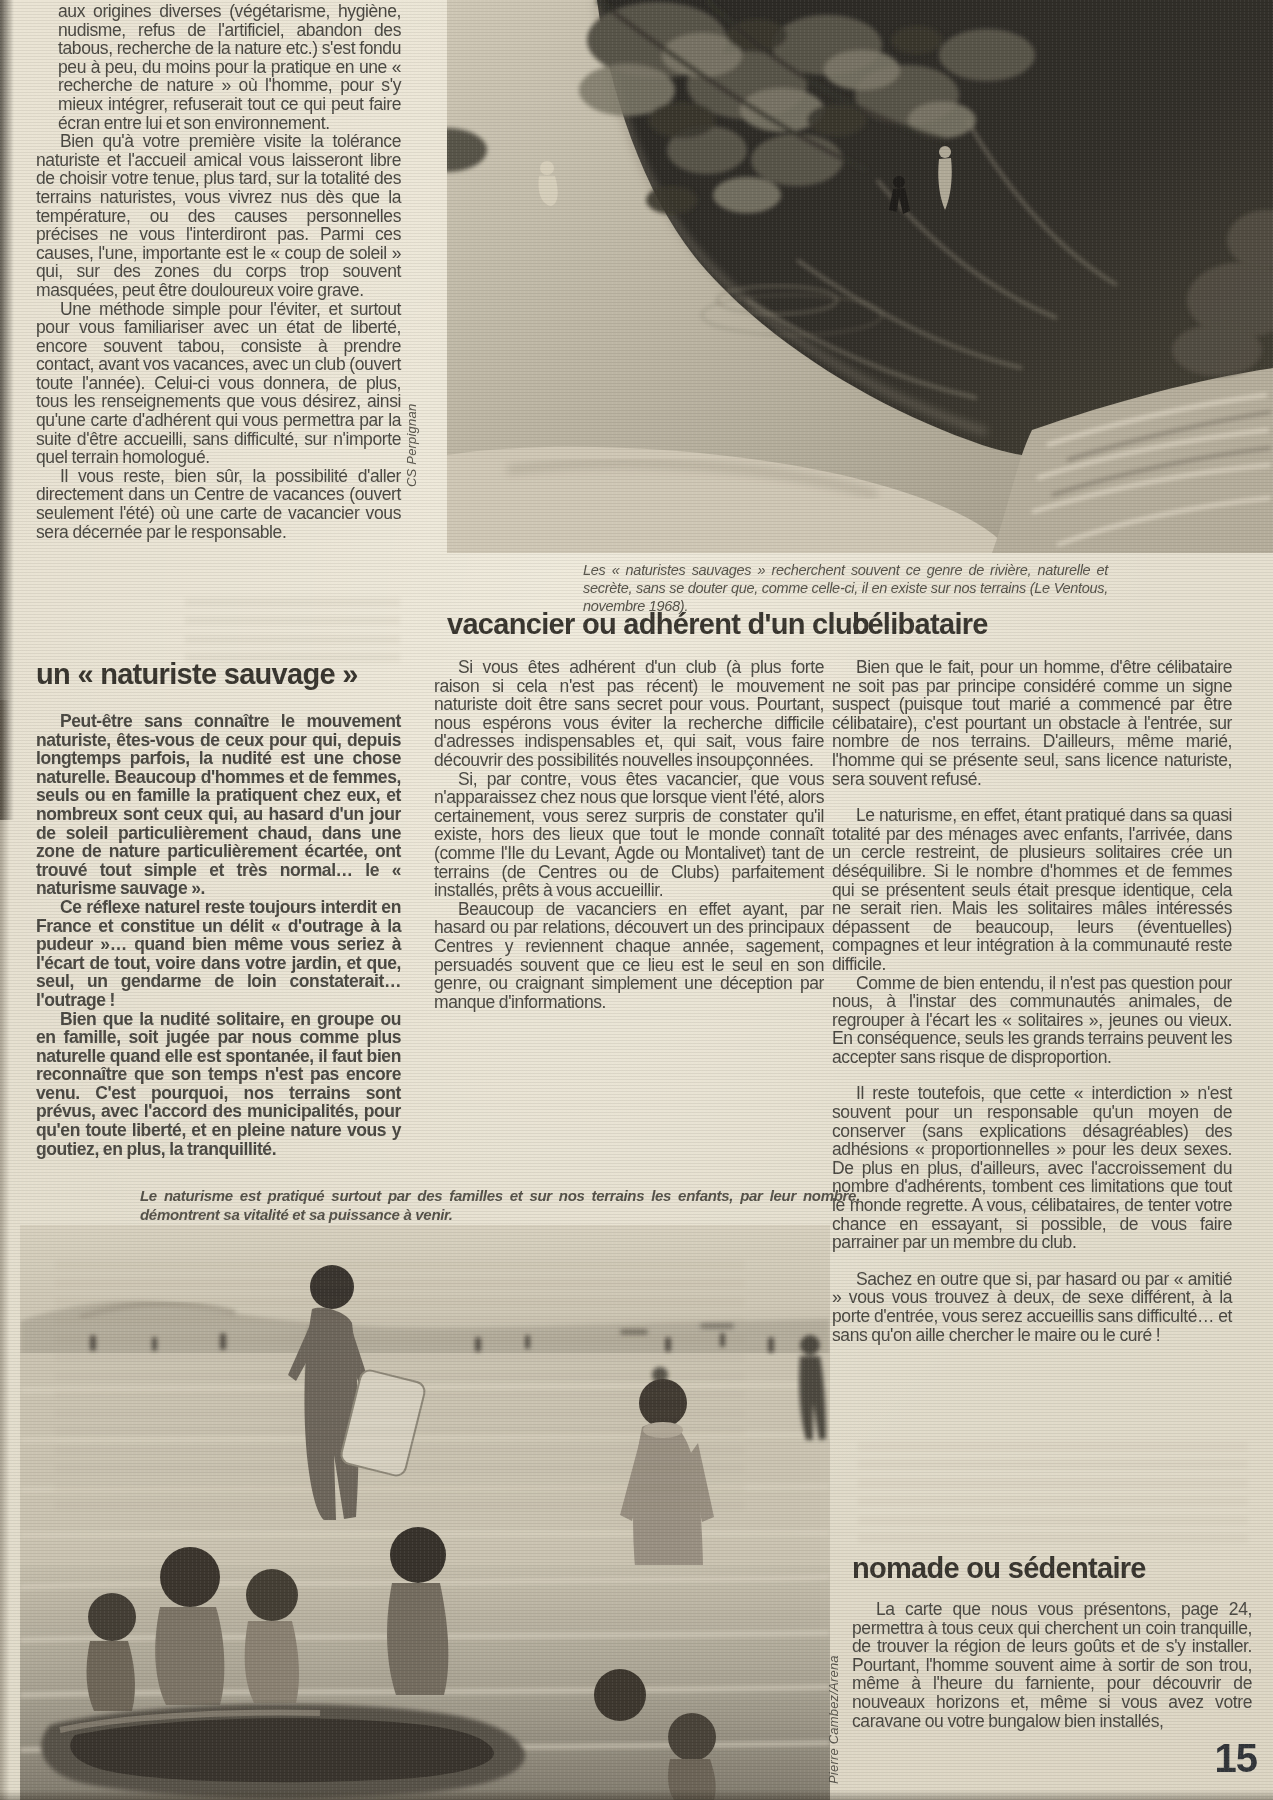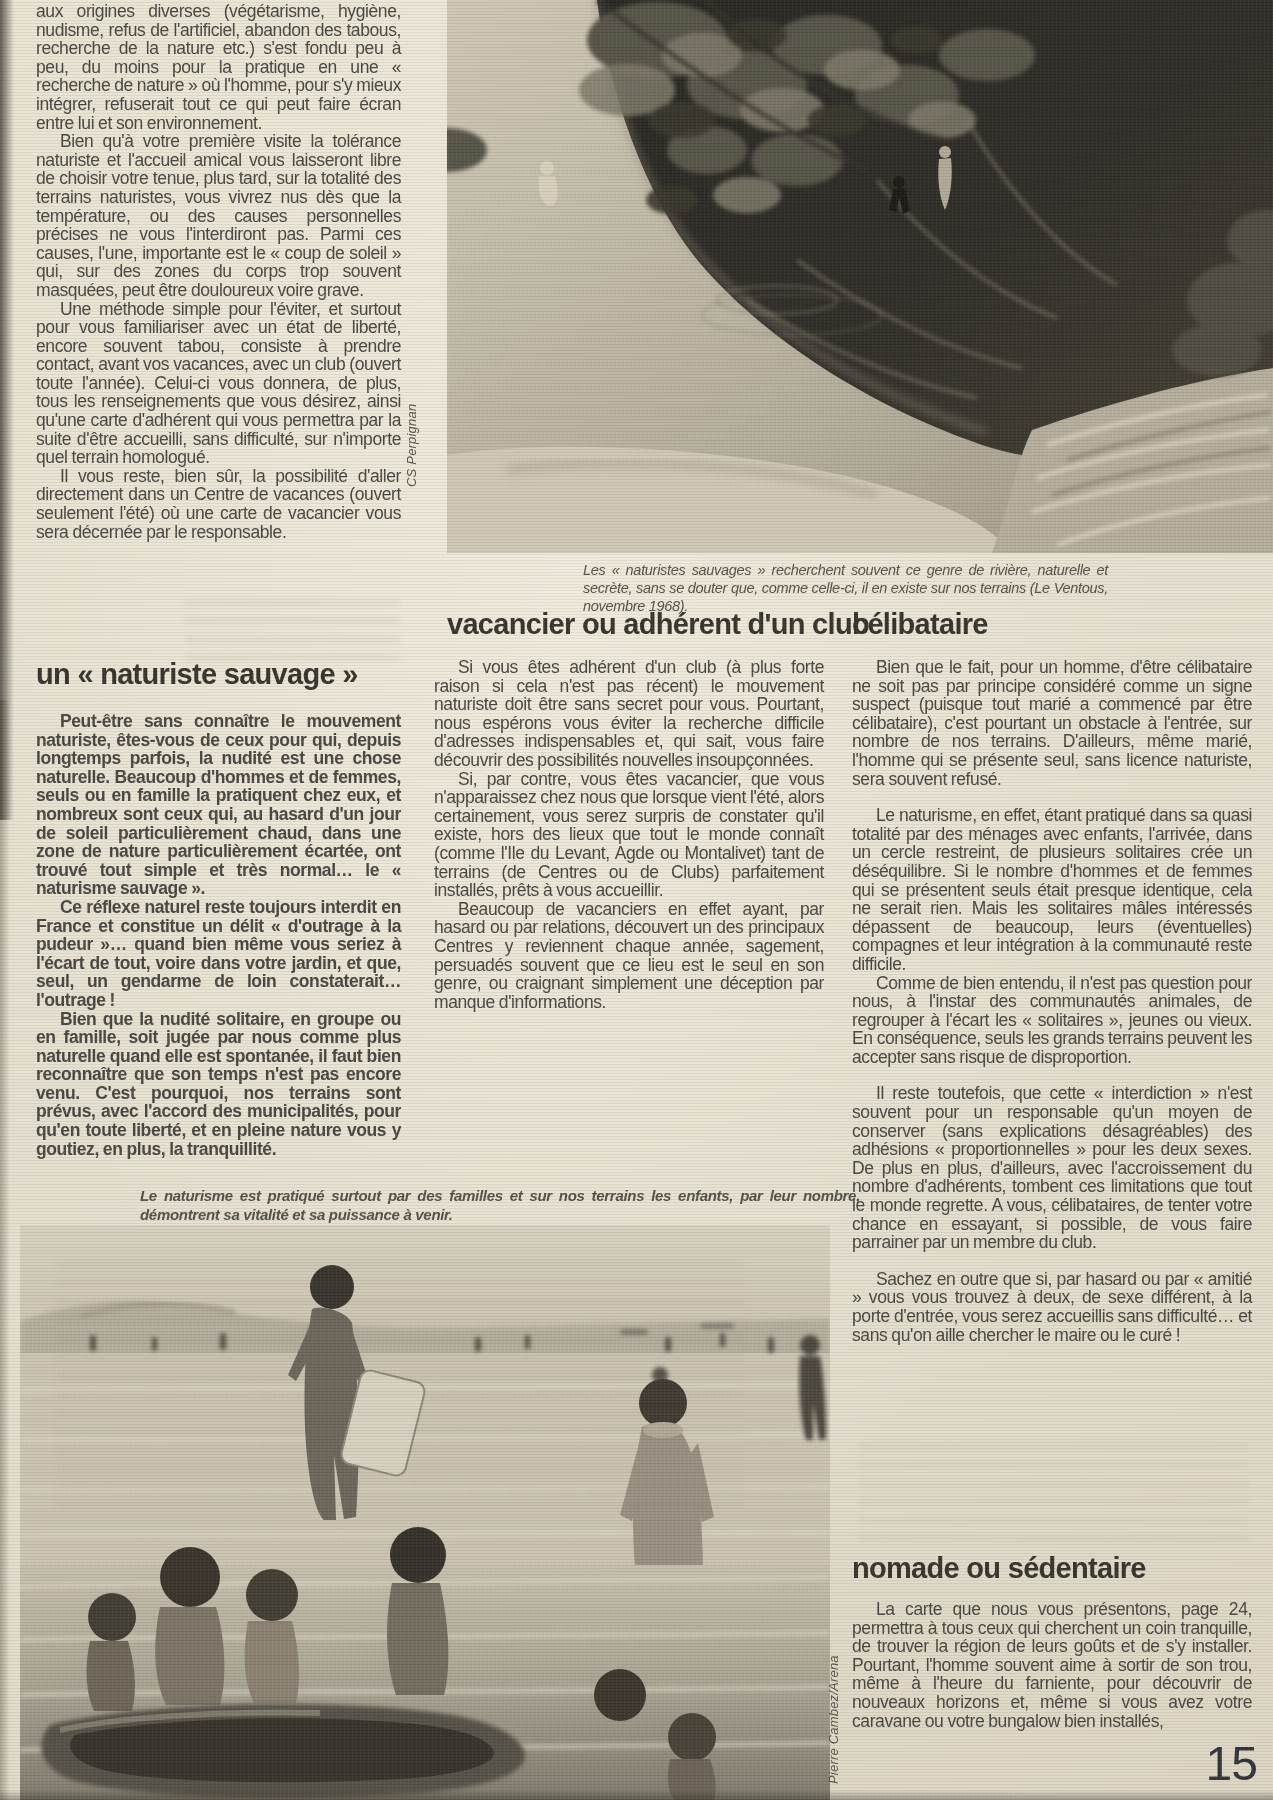--- a/index.html
+++ b/index.html
@@ -23,31 +23,31 @@
     background:
       repeating-linear-gradient(0deg,#000 0 1px,transparent 1px 3px),
       repeating-linear-gradient(90deg,#fff 0 1px,transparent 1px 4px);}
   .bleed{position:absolute;pointer-events:none;filter:blur(2px);opacity:.5;
     background:repeating-linear-gradient(0deg,rgba(128,116,92,.14) 0 9px,rgba(0,0,0,0) 9px 18.5px);}
 
   
   .col{position:absolute;text-align:justify;font-size:17.5px;line-height:18.6px;
     letter-spacing:-.4px;word-spacing:-.5px;}
   .col p{margin:0;text-indent:24px;}
-  .col1-intro p:first-child{text-indent:0;}
+  .col1-intro p:first-child{text-indent:0;margin-left:22px;}
   .heading{position:absolute;font-weight:bold;font-size:29px;letter-spacing:-.7px;
     color:#39362f;white-space:nowrap;}
   .gap-before{margin-top:18px !important;}
   .caption{position:absolute;font-style:italic;color:#56534a;text-align:justify;
     font-size:14.5px;line-height:18px;letter-spacing:-.3px;}
   .caption-center{font-weight:bold;font-size:15px;line-height:19px;}
   .vcredit{position:absolute;font-style:italic;font-size:13px;color:#5a574e;
     writing-mode:vertical-rl;transform:rotate(180deg);letter-spacing:.2px;
     text-align:left;white-space:nowrap;}
-  .folio{position:absolute;right:16px;top:1736px;font-weight:normal;font-size:48px;
+  .folio{position:absolute;right:16px;top:1736px;font-weight:bold;font-size:40px;
     color:#33363a;letter-spacing:-1px;}
   .photo{position:absolute;display:block;}
   .photo svg{display:block;}
 </style>
 </head>
 <body>
 
 <div class="page">
 
   <div class="photo" style="left:447px;top:0;width:826px;height:553px;">
@@ -281,21 +281,21 @@
   <div class="caption" style="left:583px;top:561px;width:525px;">Les « naturistes sauvages » recherchent souvent ce genre de rivière, naturelle et secrète, sans se douter que, comme celle-ci, il en existe sur nos terrains (Le Ventous, novembre 1968).</div>
 
   <div class="heading" style="left:447px;top:608px;">vacancier ou adhérent d'un club</div>
   <div class="col" style="left:434px;top:658px;width:390px;">
       <p>Si vous êtes adhérent d'un club (à plus forte raison si cela n'est pas récent) le mouvement naturiste doit être sans secret pour vous. Pourtant, nous espérons vous éviter la recherche difficile d'adresses indispensables et, qui sait, vous faire découvrir des possibilités nouvelles insoupçonnées.</p>
       <p>Si, par contre, vous êtes vacancier, que vous n'apparaissez chez nous que lorsque vient l'été, alors certainement, vous serez surpris de constater qu'il existe, hors des lieux que tout le monde connaît (comme l'Ile du Levant, Agde ou Montalivet) tant de terrains (de Centres ou de Clubs) parfaitement installés, prêts à vous accueillir.</p>
       <p>Beaucoup de vacanciers en effet ayant, par hasard ou par relations, découvert un des principaux Centres y reviennent chaque année, sagement, persuadés souvent que ce lieu est le seul en son genre, ou craignant simplement une déception par manque d'informations.</p>
     </div>
 
   <div class="heading" style="left:852px;top:608px;">célibataire</div>
-  <div class="col col3-list" style="left:852px;top:658px;width:400px;">
+  <div class="col col3-list" style="left:832px;top:658px;width:400px;">
       <p>Bien que le fait, pour un homme, d'être célibataire ne soit pas par principe considéré comme un signe suspect (puisque tout marié a commencé par être célibataire), c'est pourtant un obstacle à l'entrée, sur nombre de nos terrains. D'ailleurs, même marié, l'homme qui se présente seul, sans licence naturiste, sera souvent refusé.</p>
       <p class="gap-before">Le naturisme, en effet, étant pratiqué dans sa quasi totalité par des ménages avec enfants, l'arrivée, dans un cercle restreint, de plusieurs solitaires crée un déséquilibre. Si le nombre d'hommes et de femmes qui se présentent seuls était presque identique, cela ne serait rien. Mais les solitaires mâles intéressés dépassent de beaucoup, leurs (éventuelles) compagnes et leur intégration à la communauté reste difficile.</p>
       <p>Comme de bien entendu, il n'est pas question pour nous, à l'instar des communautés animales, de regrouper à l'écart les « solitaires », jeunes ou vieux. En conséquence, seuls les grands terrains peuvent les accepter sans risque de disproportion.</p>
       <p class="gap-before">Il reste toutefois, que cette « interdiction » n'est souvent pour un responsable qu'un moyen de conserver (sans explications désagréables) des adhésions « proportionnelles » pour les deux sexes. De plus en plus, d'ailleurs, avec l'accroissement du nombre d'adhérents, tombent ces limitations que tout le monde regrette. A vous, célibataires, de tenter votre chance en essayant, si possible, de vous faire parrainer par un membre du club.</p>
       <p class="gap-before">Sachez en outre que si, par hasard ou par « amitié » vous vous trouvez à deux, de sexe différent, à la porte d'entrée, vous serez accueillis sans difficulté… et sans qu'on aille chercher le maire ou le curé !</p>
     </div>
 
   <div class="heading" style="left:852px;top:1552px;">nomade ou sédentaire</div>
   <div class="col" style="left:852px;top:1600px;width:400px;">
       <p>La carte que nous vous présentons, page 24, permettra à tous ceux qui cherchent un coin tranquille, de trouver la région de leurs goûts et de s'y installer. Pourtant, l'homme souvent aime à sortir de son trou, même à l'heure du farniente, pour découvrir de nouveaux horizons et, même si vous avez votre caravane ou votre bungalow bien installés,</p>

